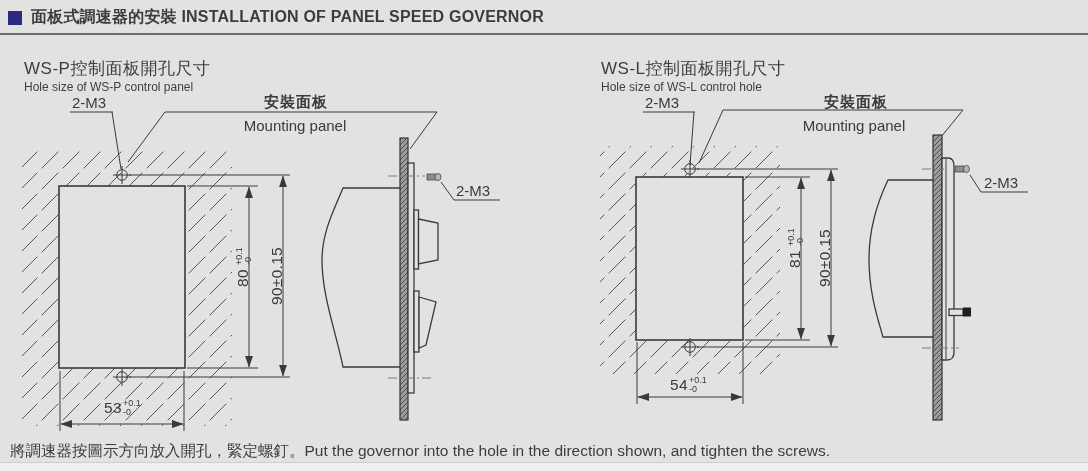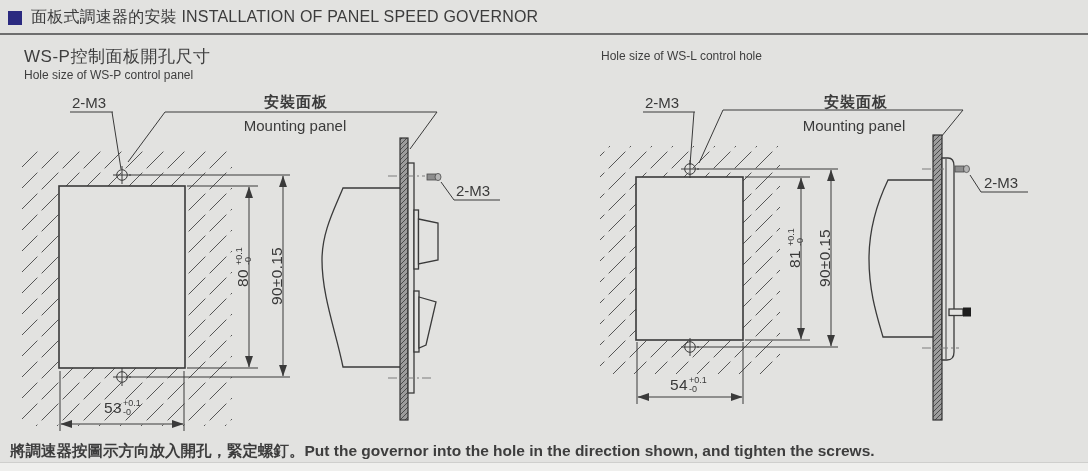--- a/index.html
+++ b/index.html
@@ -4,28 +4,28 @@
 <style>
   html,body{margin:0;padding:0;}
   body{
     width:1088px;height:471px;position:relative;overflow:hidden;
     background:#e2e2e0;
     font-family:"Liberation Sans",sans-serif;
     color:#3a3a3a;
   }
   .header{position:absolute;left:8px;top:7px;display:flex;align-items:center;gap:9px;}
   .header .sq{width:14px;height:14px;background:#2b2a80;flex:0 0 auto;}
-  .header .ttl{font-size:16px;font-weight:400;color:#3c3c3c;letter-spacing:.2px;white-space:nowrap;}
+  .header .ttl{font-size:16px;font-weight:700;color:#3c3c3c;letter-spacing:.2px;white-space:nowrap;}
   .divider{position:absolute;left:0;top:33px;width:1088px;height:1.5px;background:#6e6e6e;}
   .dg-title{position:absolute;top:47px;line-height:19px;color:#3e3e3e;}
-  .dg-title .zh{font-size:17px;font-weight:500;letter-spacing:.5px;}
+  .dg-title .zh{font-size:17px;font-weight:500;letter-spacing:.5px;margin-top:12px;}
   .dg-title .en{font-size:12px;}
   #t-wsp{left:24px;}
   #t-wsl{left:601px;}
-  .footer{position:absolute;left:10px;top:441px;font-size:15.5px;color:#3d3d3d;white-space:nowrap;font-weight:bold;}
+  .footer{position:absolute;left:10px;top:441px;font-size:15.5px;color:#3d3d3d;white-space:nowrap;}
   .bottomstrip{position:absolute;left:0;top:462px;width:1088px;height:9px;background:#efefed;border-top:1px solid #cfcfcd;}
   svg{position:absolute;left:0;top:0;}
   svg text{font-family:"Liberation Sans",sans-serif;fill:#3a3a3a;}
   .t-dim{font-size:15.5px;letter-spacing:.3px;}
   .t-tol{font-size:9px;}
   .t-lbl{font-size:15px;}
   .t-zh{font-size:15px;font-weight:600;letter-spacing:1px;}
   .ln{stroke:#3a3a3a;stroke-width:1;fill:none;}
   .cl{stroke:#7d7d7d;stroke-width:1;fill:none;stroke-dasharray:9 3 2 3;}
   .shape{fill:#e2e2e0;stroke:#3a3a3a;stroke-width:1.3;}
@@ -37,20 +37,21 @@
   <div class="sq"></div>
   <div class="ttl">面板式調速器的安裝 INSTALLATION OF PANEL SPEED GOVERNOR</div>
 </div>
 <div class="divider"></div>
 
 <div class="dg-title" id="t-wsp">
   <div class="zh">WS-P控制面板開孔尺寸</div>
   <div class="en">Hole size of WS-P control panel</div>
 </div>
 <div class="dg-title" id="t-wsl">
+  <div class="zh">WS-L控制面板開孔尺寸</div>
   <div class="en">Hole size of WS-L control hole</div>
 </div>
 
 <svg width="1088" height="471" viewBox="0 0 1088 471">
   <defs>
     <pattern id="hatch" width="21" height="21" patternUnits="userSpaceOnUse">
       <path d="M-2,23 L23,-2" stroke="#555" stroke-width="1" stroke-dasharray="26 6" fill="none"></path>
     </pattern>
     <pattern id="phatch" width="5" height="5" patternUnits="userSpaceOnUse">
       <rect width="5" height="5" fill="#9c9c9c"></rect>

